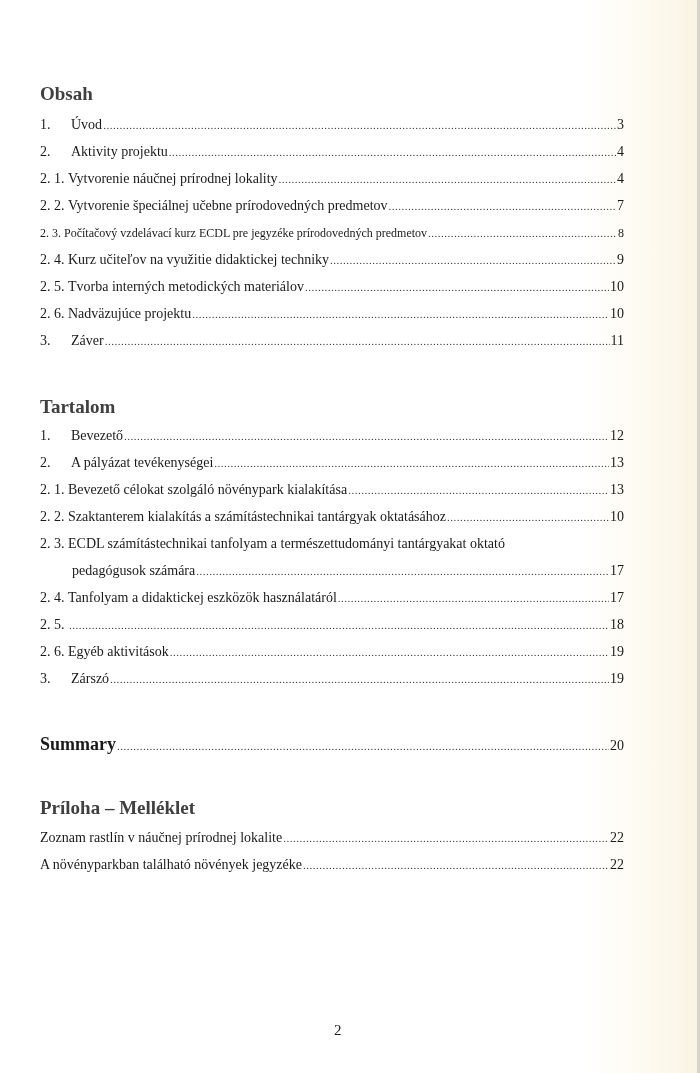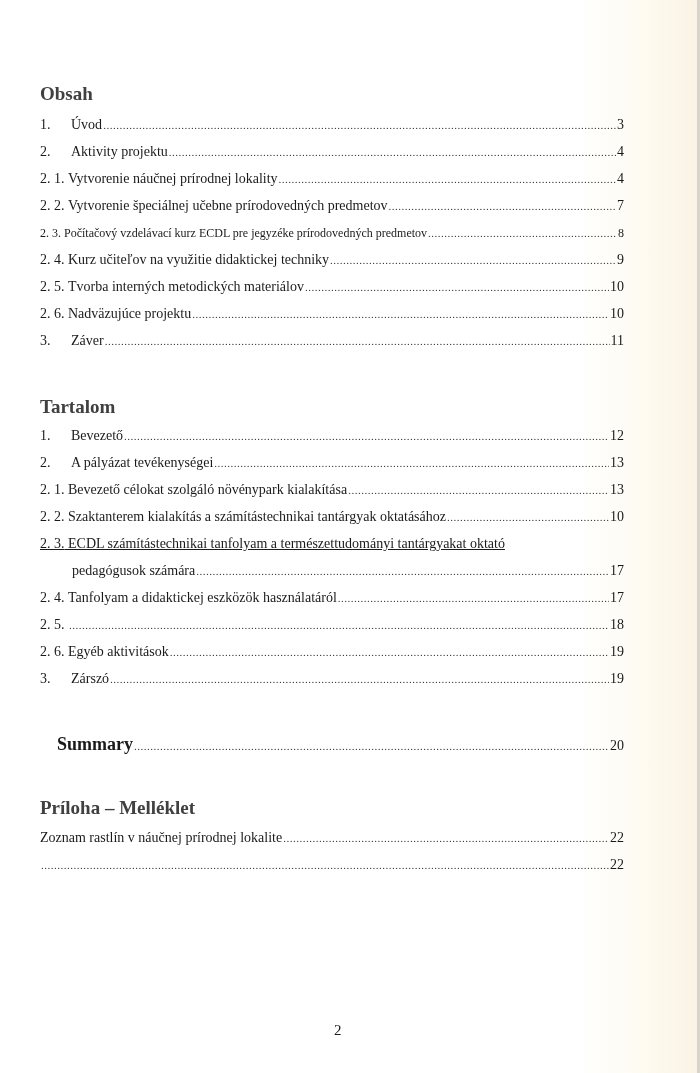--- a/index.html
+++ b/index.html
@@ -33,23 +33,23 @@
   .row .title { flex:0 0 auto; }
   .row .dots {
     flex:1 1 auto; overflow:hidden; margin:0 1px;
     font-size:11px; letter-spacing:0.5px; color:#333;
   }
   .row .dots::after {
     content:"....................................................................................................................................................................................................................................................................";
   }
   .row .pg { flex:0 0 auto; text-align:right; }
   .row.small { font-size:12px; }
-  .row.big .title { font-weight:bold; font-size:18px;margin-left:17px; }
+  .row.big .title { font-weight:bold; font-size:18px; }
   .cont {
-    position:absolute; left:0; width:584px; font-size:14px; line-height:22px; white-space:nowrap;text-decoration:underline;
+    position:absolute; left:0; width:584px; font-size:14px; line-height:22px; white-space:nowrap;
   }
   .pagenum {
     position:absolute; left:334px; top:1022px; font-size:15px;
   }
 </style>
 </head>
 <body>
 
 <div class="tint"></div>
 <div class="edge"></div>
@@ -178,18 +178,19 @@
   </div>
 
   <div class="heading" style="top:797px">Príloha – Melléklet</div>
 
   <div class="row" style="top:827px">
     <span class="title">Zoznam rastlín v náučnej prírodnej lokalite</span>
     <span class="dots"></span>
     <span class="pg">22</span>
   </div>
   <div class="row" style="top:854px">
+    <span class="title">A növényparkban található növények jegyzéke</span>
     <span class="dots"></span>
     <span class="pg">22</span>
   </div>
 </div>
 
 <div class="pagenum">2</div>
 
 </body></html>

